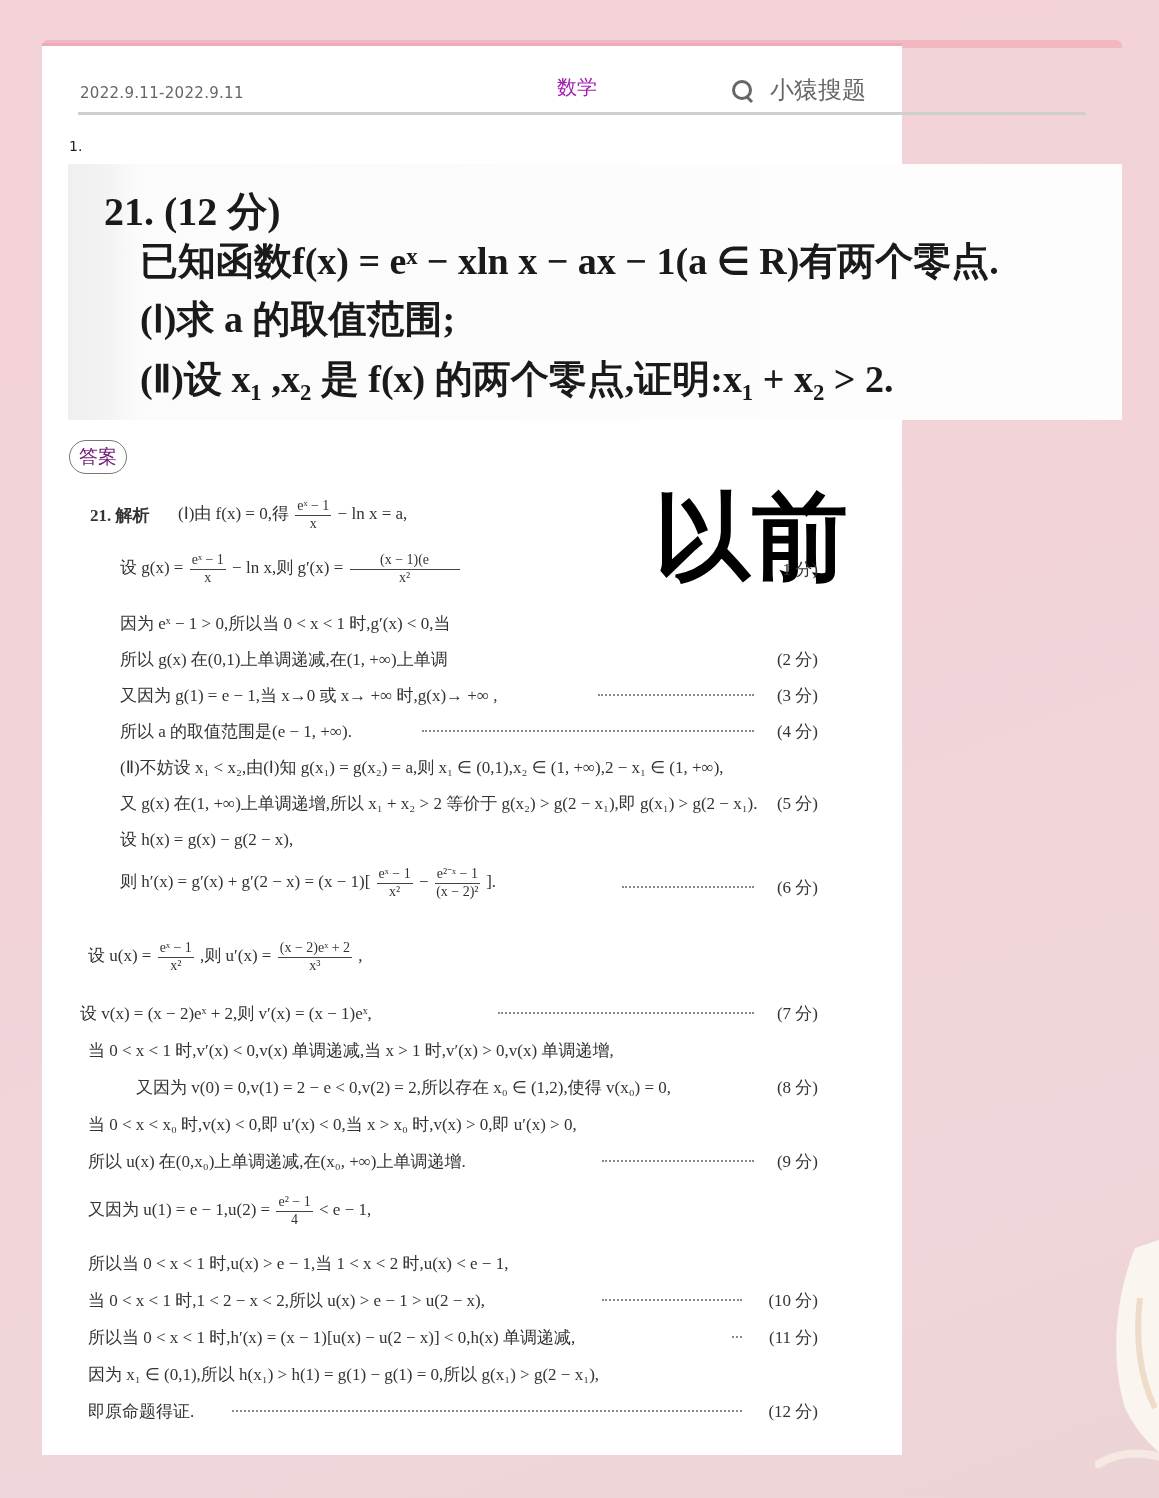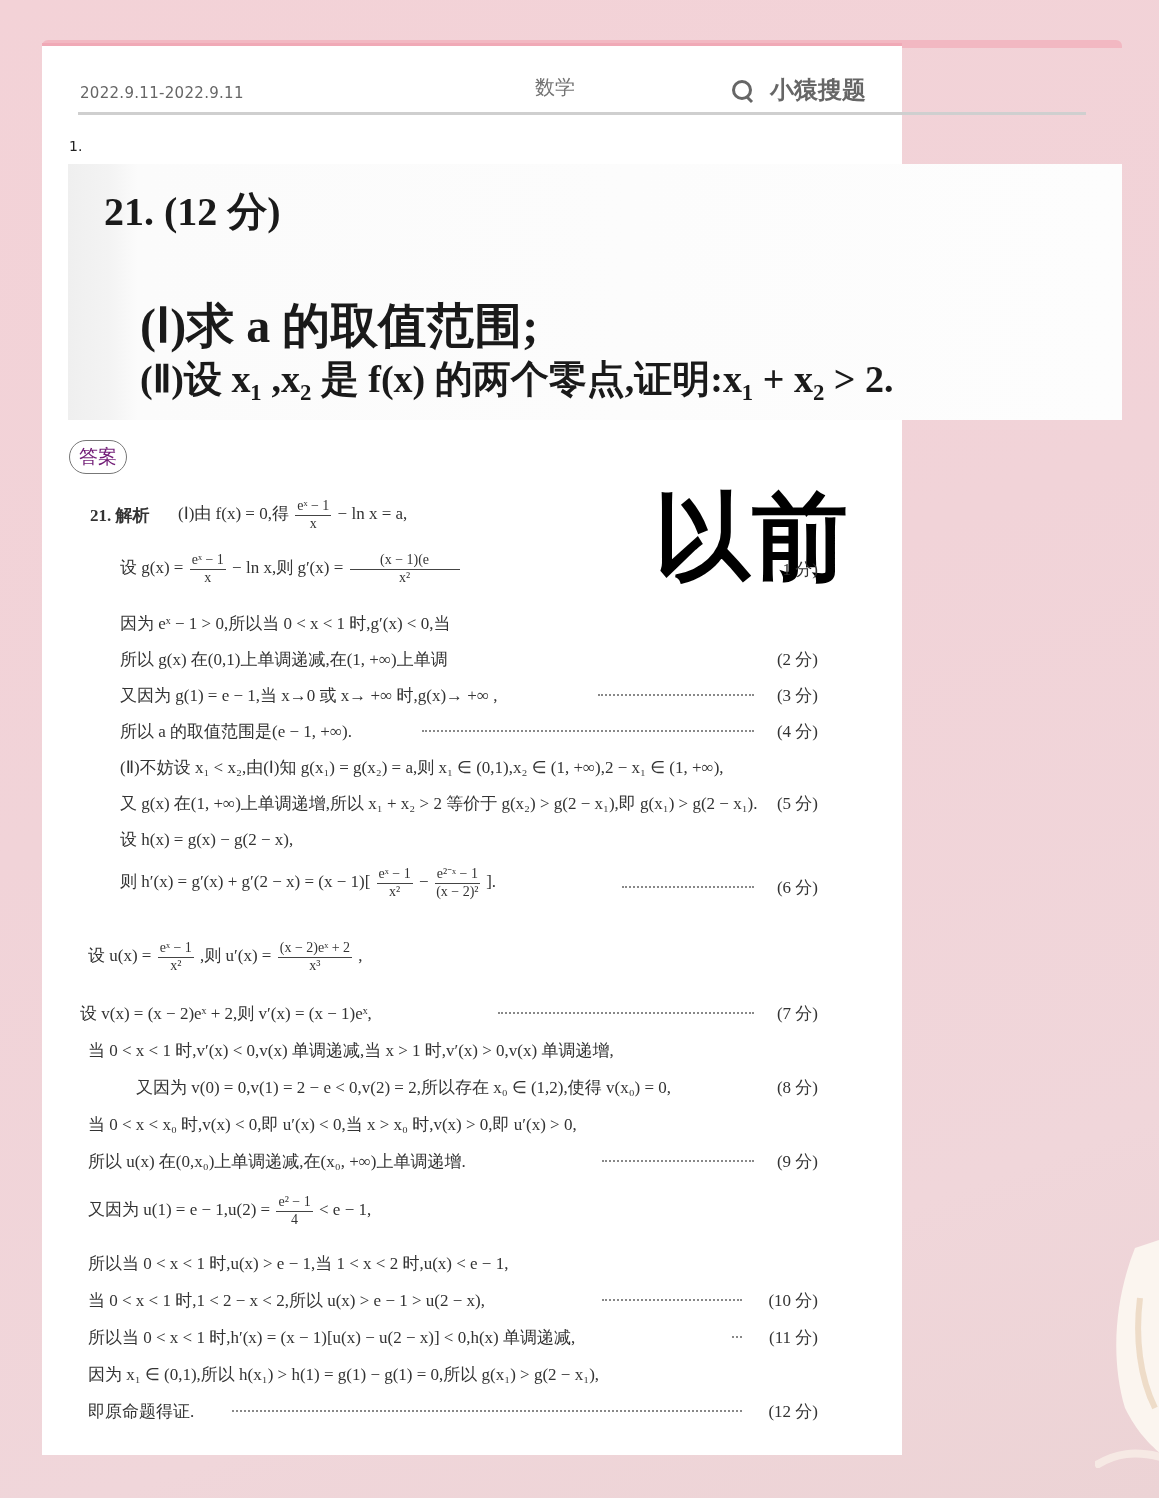--- a/index.html
+++ b/index.html
@@ -17,27 +17,27 @@
   .page-top-accent {
     position: absolute; left: 42px; top: 40px; width: 1080px; height: 8px;
     background: #f2b8c2; border-radius: 6px 6px 0 0;
   }
   .header-date {
     position: absolute; left: 38px; top: 38px;
     font-family: "DejaVu Sans", sans-serif; font-size: 15px; color: #666;
     letter-spacing: 0.3px;
   }
   .header-subject {
-    position: absolute; left: 493px; top: 28px;
-    font-family: "DejaVu Sans", sans-serif; font-size: 20px; color: #737373;
+    position: absolute; left: 515px; top: 28px;
+    font-family: "DejaVu Sans", sans-serif; font-size: 20px; color: #a21caf;
   }
   .header-brand {
     position: absolute; right: 36px; top: 28px;
     display: flex; align-items: center; gap: 18px;
-    font-family: "DejaVu Sans", sans-serif; font-size: 24px; color: #666; font-weight: bold;
+    font-family: "DejaVu Sans", sans-serif; font-size: 24px; color: #666; font-weight: normal;
   }
   .search-icon {
     width: 16px; height: 16px; border: 3px solid #666; border-radius: 50%;
     position: relative; box-sizing: border-box; width: 20px; height: 20px;
   }
   .search-icon::after {
     content: ""; position: absolute; right: -4px; bottom: -4px; width: 7px; height: 3px;
     background: #666; transform: rotate(45deg);
   }
   .header-rule {
@@ -50,21 +50,21 @@
   .problem-scan {
     position: absolute; left: 26px; top: 118px; width: 1054px; height: 256px;
     background: linear-gradient(90deg, #efefef 0px, #f3f3f3 40px, #fbfbfb 70px, #fdfdfd 100%);
   }
   .problem-line {
     position: absolute; font-family: "Liberation Serif", serif; color: #1a1a1a;
     white-space: nowrap; font-weight: bold;
   }
   .p-title { left: 36px; top: 20px; font-size: 40px; }
   .p-l1 { left: 72px; top: 72px; font-size: 38px; }
-  .p-l2 { left: 72px; top: 130px; font-size: 48px; }
+  .p-l2 { left: 72px; top: 130px; font-size: 38px; }
   .p-l3 { left: 72px; top: 190px; font-size: 38px; }
   .answer-badge {
     position: absolute; left: 27px; top: 394px; width: 58px; height: 34px;
     border: 1.5px solid #777; border-radius: 18px; box-sizing: border-box;
     display: flex; align-items: center; justify-content: center;
     font-family: "DejaVu Sans", sans-serif; font-size: 19px; color: #701a75;
   }
   .stamp {
     position: absolute; left: 612px; top: 428px;
     font-family: "DejaVu Sans", sans-serif; font-weight: bold; font-size: 96px; color: #000;
@@ -102,20 +102,21 @@
   <div class="header-brand">
     <span class="search-icon"></span>
     <span>小猿搜题</span>
   </div>
   <div class="header-rule"></div>
 
   <div class="q-index">1.</div>
 
   <div class="problem-scan">
     <div class="problem-line p-title">21. (12 分)</div>
+    <div class="problem-line p-l1">已知函数f(x) = eˣ − xln x − ax − 1(a ∈ R)有两个零点.</div>
     <div class="problem-line p-l2">(Ⅰ)求 a 的取值范围;</div>
     <div class="problem-line p-l3">(Ⅱ)设 x₁ ,x₂ 是 f(x) 的两个零点,证明:x₁ + x₂ &gt; 2.</div>
   </div>
 
   <div class="answer-badge">答案</div>
 
   <div class="stamp">以前</div>
 
   <div class="sol" style="top:458px;">
     <span class="txt bold" style="left:48px;">21. 解析</span>

